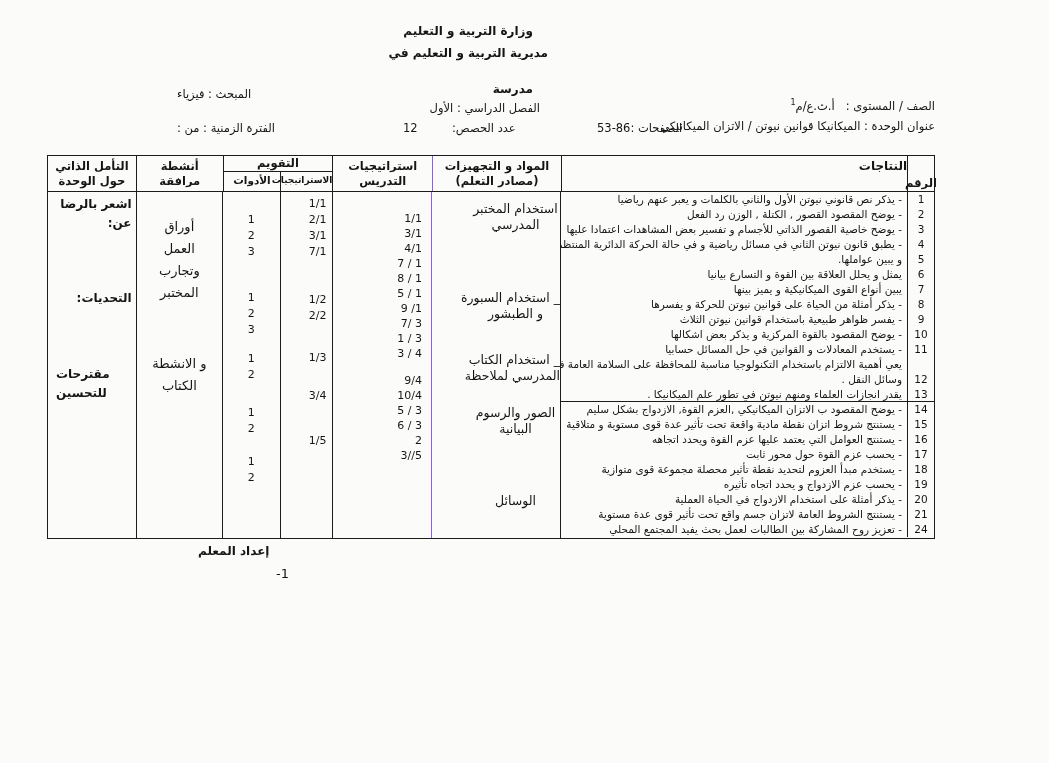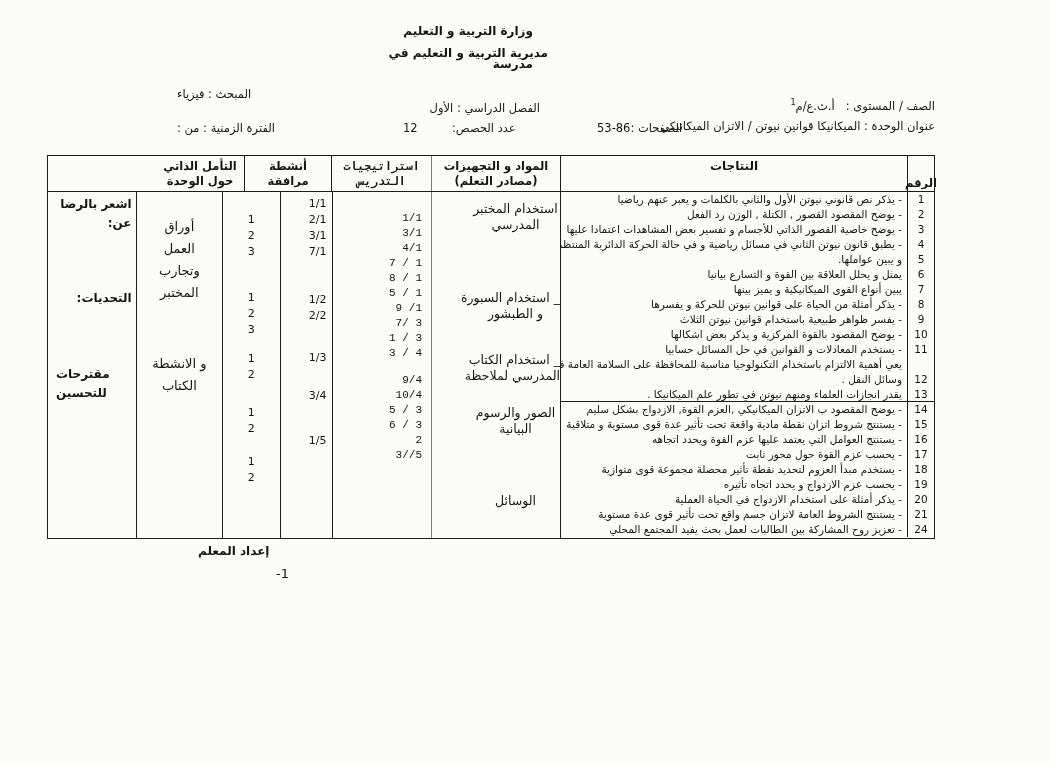--- a/index.html
+++ b/index.html
@@ -11,50 +11,50 @@
     font-family:"DejaVu Sans", sans-serif;
     direction:rtl;
     overflow:hidden;
   }
   .abs { position:absolute; white-space:nowrap; }
 
   
   .hl { font-weight:bold; font-size:12px; }
   .hl1 { right:516px; top:24px; }
   .hl2 { right:501px; top:46px; }
-  .hl3 { right:516px; top:57px;margin-left:25px; }
+  .hl3 { right:516px; top:82px;margin-left:25px; }
 
   
   .inf { font-size:11.5px; }
   .i-class { right:114px; top:98px; }
   .i-sem   { right:509px; top:101px; }
   .i-subj  { left:177px;  top:87px; }
   .i-unit  { right:114px; top:119px; }
   .i-pages { left:597px;  top:121px; }
   .i-lesl  { left:452px;  top:121px; }
   .i-lesv  { left:403px;  top:121px; }
   .i-per   { left:177px;  top:121px; }
   .i-class sup { font-size:8px; }
 
   
   .tbl { position:absolute; left:47px; top:155px; width:888px; border:1px solid #1c1c1c; }
   .thead { display:flex; height:36px; border-bottom:1px solid #1c1c1c; font-weight:bold; }
   .tbody { display:flex; height:346px; }
 
   .c-out { width:374px; border-left:1px solid #1c1c1c; }
   .c-mat { width:129px; border-left:1px solid #8b5cf6; }
-  .c-tea { width:100px; border-left:1px solid #1c1c1c;font-family:Liberation Mono, monospace; }
+  .c-tea { width:100px; border-left:1px solid #1c1c1c; }
   .c-eva { width:110px; border-left:1px solid #1c1c1c; }
   .c-act { width:87px;  border-left:1px solid #1c1c1c; }
   .c-ref { width:88px; }
 
   
   .h-out-wrap { display:flex; height:100%; }
   .h-num { width:27px; border-left:1px solid #1c1c1c; display:flex; align-items:flex-end; justify-content:center; font-size:11.5px; padding-bottom:1px; }
-  .h-out { flex:1; text-align:center; font-size:12px; padding-top:3px; }
+  .h-out { flex:1; font-size:12px; padding-top:3px; }
   .h-two { text-align:center; font-size:11.5px; line-height:15px; padding-top:3px; }
   .h-eval { display:flex; flex-direction:column; height:100%; }
   .h-eval-title { height:16px; border-bottom:1px solid #1c1c1c; text-align:center; font-size:11.5px; }
   .h-eval-sub { flex:1; display:flex; }
   .h-es { width:52px; border-left:1px solid #1c1c1c; text-align:center; font-size:9px; padding-top:3px; }
   .h-et { flex:1; text-align:center; font-size:10.5px; padding-top:2px; }
 
   
   .orow { display:flex; height:15px; line-height:15px; }
   .orow.sec-end { border-bottom:1px solid #1c1c1c; }
@@ -134,20 +134,29 @@
       </div>
     </div>
     <div class="c-mat h-two">
       <div>المواد و التجهيزات</div>
       <div>(مصادر التعلم)</div>
     </div>
     <div class="c-tea h-two">
       <div>استراتيجيات</div>
       <div>التدريس</div>
     </div>
+    <div class="c-eva">
+      <div class="h-eval">
+        <div class="h-eval-title">التقويم</div>
+        <div class="h-eval-sub">
+          <div class="h-es">الاستراتيجيات</div>
+          <div class="h-et">الأدوات</div>
+        </div>
+      </div>
+    </div>
     <div class="c-act h-two">
       <div>أنشطة</div>
       <div>مرافقة</div>
     </div>
     <div class="c-ref h-two">
       <div>التأمل الذاتي</div>
       <div>حول الوحدة</div>
     </div>
   </div>
 

